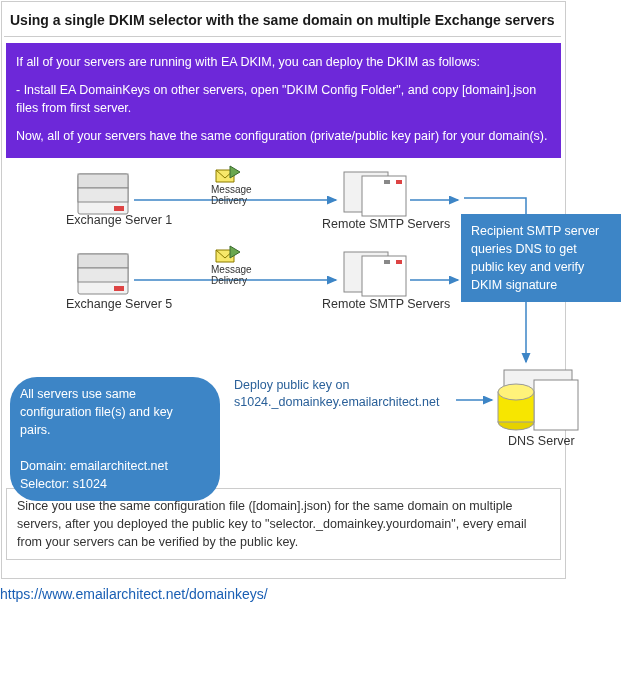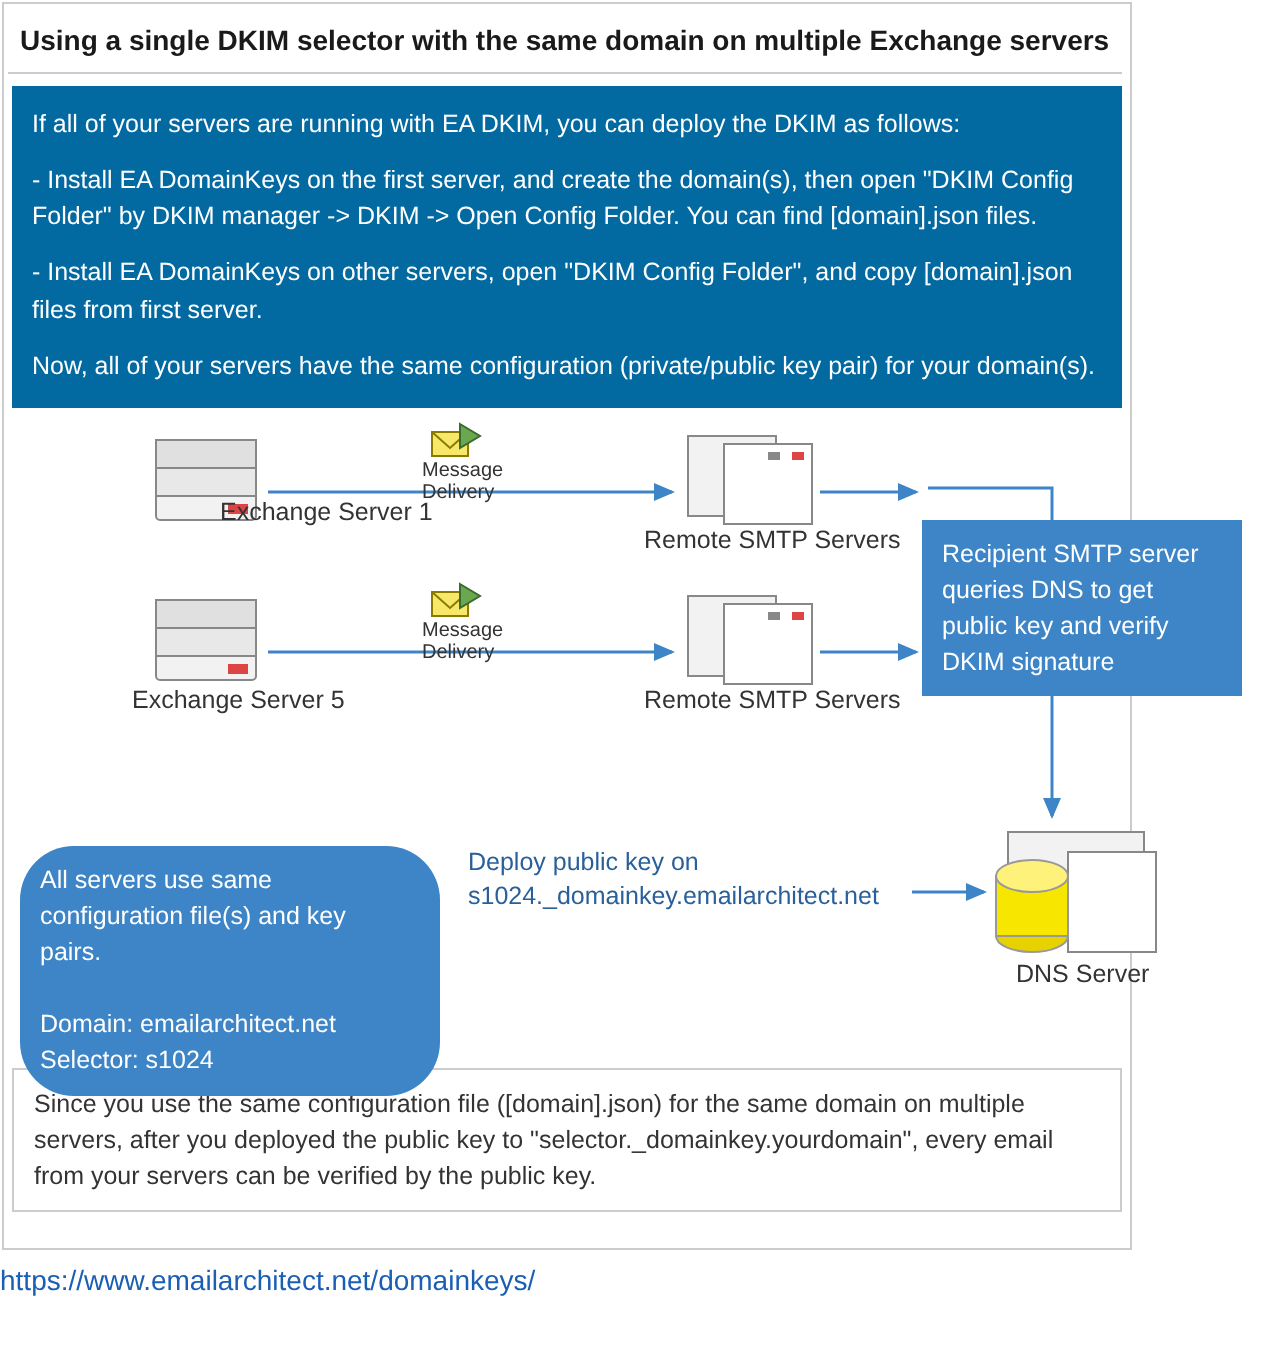--- a/index.html
+++ b/index.html
@@ -19,21 +19,21 @@
     background: #fff;
   }
   .title {
     font-weight: bold;
     color: #1a1a1a;
     padding: 10px 8px 8px 8px;
     font-size: 14px;
   }
   .hr { height: 1px; background: #ccc; margin: 0 4px 6px 2px; }
   .bluebox {
-    background: #0369a1;
+    background: #6d28d9;
     color: #fff;
     padding: 10px 10px 12px 10px;
     margin: 0 4px 0 4px;
     font-size: 12.5px;
     line-height: 1.45;
   }
   .bluebox p { margin-bottom: 10px; }
   .bluebox p:last-child { margin-bottom: 0; }
   .diagram {
     position: relative;
@@ -77,21 +77,20 @@
 </style>
 </head>
 <body>
 
 <div class="outer">
   <div class="title">Using a single DKIM selector with the same domain on multiple Exchange servers</div>
   <div class="hr"></div>
 
   <div class="bluebox">
     <p>If all of your servers are running with EA DKIM, you can deploy the DKIM as follows:</p>
-    <p>-  Install EA DomainKeys on the first server, and create the domain(s), then open "DKIM Config Folder" by DKIM manager -&gt; DKIM -&gt; Open Config Folder. You can find [domain].json files.</p>
     <p>- Install EA DomainKeys on other servers, open "DKIM Config Folder", and copy [domain].json files from first server.</p>
     <p>Now, all of your servers have the same configuration (private/public key pair) for your domain(s).</p>
   </div>
 
   <div class="diagram">
     <svg width="623" height="320">
       <defs>
         <marker id="arrow" markerWidth="8" markerHeight="8" refX="6" refY="3" orient="auto">
           <path d="M0,0 L7,3 L0,6 Z" fill="#3d85c6"></path>
         </marker>
@@ -149,21 +148,21 @@
 
       <line x1="404" y1="38" x2="452" y2="38" stroke="#3d85c6" stroke-width="1.5" marker-end="url(#arrow)"></line>
       <line x1="404" y1="118" x2="452" y2="118" stroke="#3d85c6" stroke-width="1.5" marker-end="url(#arrow)"></line>
 
       <polyline points="458,36 520,36 520,200" fill="none" stroke="#3d85c6" stroke-width="1.5" marker-end="url(#arrow)"></polyline>
       <line x1="458" y1="118" x2="520" y2="118" stroke="#3d85c6" stroke-width="1.5"></line>
 
       <line x1="450" y1="238" x2="486" y2="238" stroke="#3d85c6" stroke-width="1.5" marker-end="url(#arrow)"></line>
     </svg>
 
-    <div class="srv-label" style="left:60px; top:41px;margin-left:44px;">Exchange Server 1</div>
+    <div class="srv-label" style="left:60px; top:51px;">Exchange Server 1</div>
     <div class="srv-label" style="left:60px; top:135px;">Exchange Server 5</div>
     <div class="srv-label" style="left:205px; top:22px; font-size:10px; line-height:1.1; white-space:pre;">Message
 Delivery</div>
     <div class="srv-label" style="left:205px; top:102px; font-size:10px; line-height:1.1; white-space:pre;">Message
 Delivery</div>
     <div class="srv-label" style="left:316px; top:55px;">Remote SMTP Servers</div>
     <div class="srv-label" style="left:316px; top:135px;">Remote SMTP Servers</div>
     <div class="srv-label" style="left:502px; top:272px;">DNS Server</div>
 
     <div class="callout" style="left:455px; top:52px; width:160px;">

